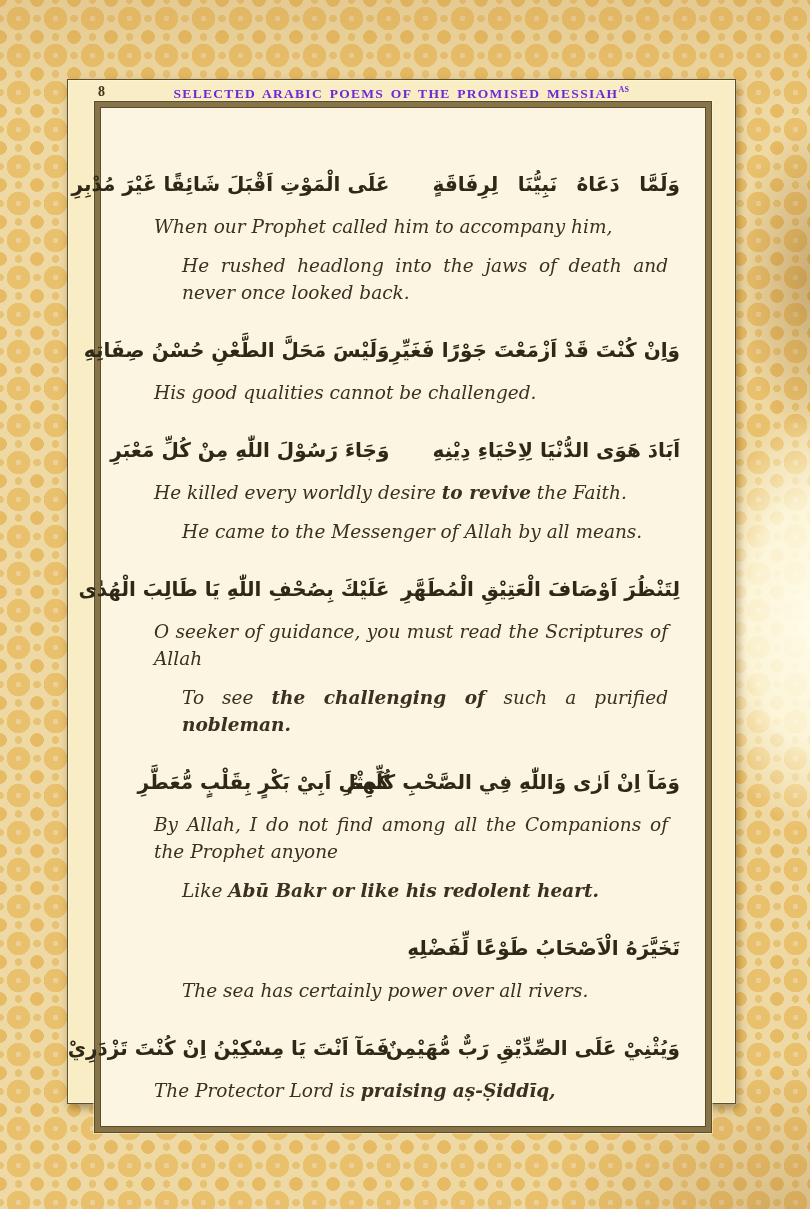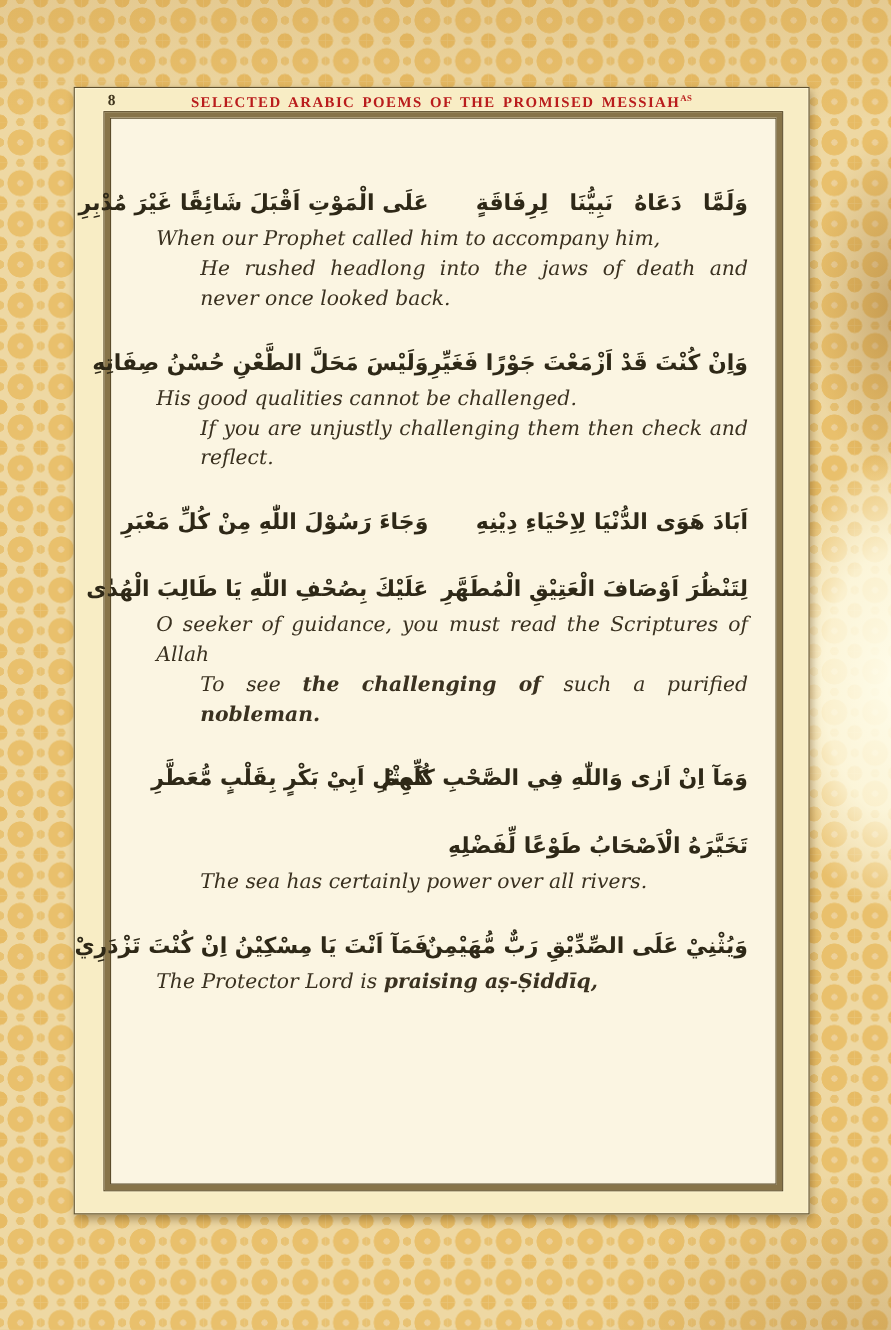--- a/index.html
+++ b/index.html
@@ -35,42 +35,42 @@
     box-shadow:2px 4px 8px rgba(80,55,15,0.45), inset 0 0 0 1px rgba(255,250,225,0.55);
     display:flex;flex-direction:column;box-sizing:border-box;
   }
   .page-header{position:relative;flex:none;height:22px;}
   .page-num{
     position:absolute;left:30px;top:4px;
     font-weight:bold;font-size:14px;color:#3e331b;
   }
   .page-title{
     display:block;text-align:center;padding-top:5px;
-    font-weight:bold;font-size:13.5px;letter-spacing:1.3px;word-spacing:2px;color:#b91c1c;
+    font-weight:bold;font-size:13.5px;letter-spacing:1.3px;word-spacing:2px;color:#6d28d9;
     white-space:nowrap;
   }
   .page-title sup{font-size:8px;letter-spacing:0.4px;}
   .inner-frame{
     flex:1;margin:0 24px 21px 27px;
     background:#fbf5e2;
     border:5px solid #877449;
     box-shadow:0 0 0 1px #5b4c2b, inset 0 0 0 1px #5b4c2b, 0 0 0 2px rgba(255,250,220,0.5);
   }
   .content{padding:56px 26px 0 42px;}
   .couplet{margin-bottom:23px;}
   .arabic-row{
     display:flex;justify-content:space-between;direction:rtl;
     height:38px;align-items:flex-end;
     font-family:"DejaVu Sans",sans-serif;font-weight:bold;
     font-size:20px;color:#2e2817;
   }
   .hemi{display:block;width:46%;line-height:34px;text-align:justify;text-align-last:justify;white-space:nowrap;}
   .english{margin-top:3px;}
   .eng{
-    margin:0;font-family:"DejaVu Serif",serif;font-style:italic;
+    margin:12px;font-family:"DejaVu Serif",serif;font-style:italic;
     font-size:18.5px;line-height:27px;color:#3a3120;text-align:justify;
   }
   .eng.indent{margin-left:40px;}
   .b{font-weight:bold;}
 </style>
 </head>
 <body>
 
 <div class="stage">
   <div class="glow"></div>
@@ -92,47 +92,54 @@
             </div>
   </section>
 
   <section class="couplet">
     <div class="arabic-row">
       <span class="hemi second">وَاِنْ كُنْتَ قَدْ اَزْمَعْتَ جَوْرًا فَغَيِّرِ</span>
       <span class="hemi first">وَلَيْسَ مَحَلَّ الطَّعْنِ حُسْنُ صِفَاتِهِ</span>
     </div>
     <div class="english">
               <p class="eng"><span>His good qualities cannot be challenged.</span></p>
-              <p class="eng indent"><span>If you are unjustly challenging them then check and reflect.</span></p>
             </div>
   </section>
 
   <section class="couplet">
     <div class="arabic-row">
       <span class="hemi first">اَبَادَ هَوَى الدُّنْيَا لِاِحْيَاءِ دِيْنِهِ</span>
       <span class="hemi second">وَجَاءَ رَسُوْلَ اللّٰهِ مِنْ كُلِّ مَعْبَرِ</span>
     </div>
+    <div class="english">
+              <p class="eng"><span>He killed every worldly desire </span><span class="b">to revive</span><span> the Faith.</span></p>
+              <p class="eng indent"><span>He came to the Messenger of Allah by all means.</span></p>
+            </div>
   </section>
 
   <section class="couplet">
     <div class="arabic-row">
       <span class="hemi second">لِتَنْظُرَ اَوْصَافَ الْعَتِيْقِ الْمُطَهَّرِ</span>
       <span class="hemi first">عَلَيْكَ بِصُحْفِ اللّٰهِ يَا طَالِبَ الْهُدٰى</span>
     </div>
     <div class="english">
               <p class="eng"><span>O seeker of guidance, you must read the Scriptures of Allah</span></p>
               <p class="eng indent"><span>To see </span><span class="b">the challenging of </span><span>such a purified </span><span class="b">nobleman.</span></p>
             </div>
   </section>
 
   <section class="couplet">
     <div class="arabic-row">
       <span class="hemi first">وَمَآ اِنْ اَرٰى وَاللّٰهِ فِي الصَّحْبِ كُلِّهِمْ</span>
       <span class="hemi second">كَمِثْلِ اَبِيْ بَكْرٍ بِقَلْبٍ مُّعَطَّرِ</span>
     </div>
+    <div class="english">
+              <p class="eng"><span>By Allah, I do not find among all the Companions of the Prophet anyone</span></p>
+              <p class="eng indent"><span>Like </span><span class="b">Abū Bakr or like his redolent heart.</span></p>
+            </div>
   </section>
 
   <section class="couplet">
     <div class="arabic-row">
       <span class="hemi first">تَخَيَّرَهُ الْاَصْحَابُ طَوْعًا لِّفَضْلِهِ</span>
     </div>
     <div class="english">
               <p class="eng indent"><span>The sea has certainly power over all rivers.</span></p>
             </div>
   </section>

